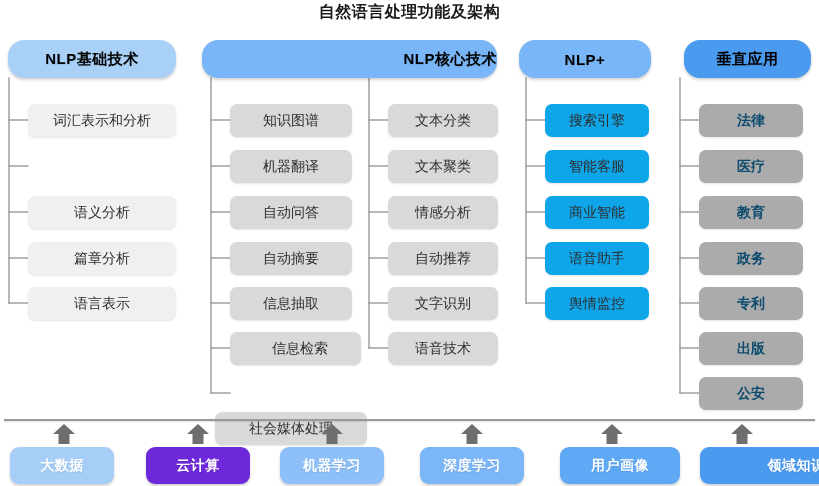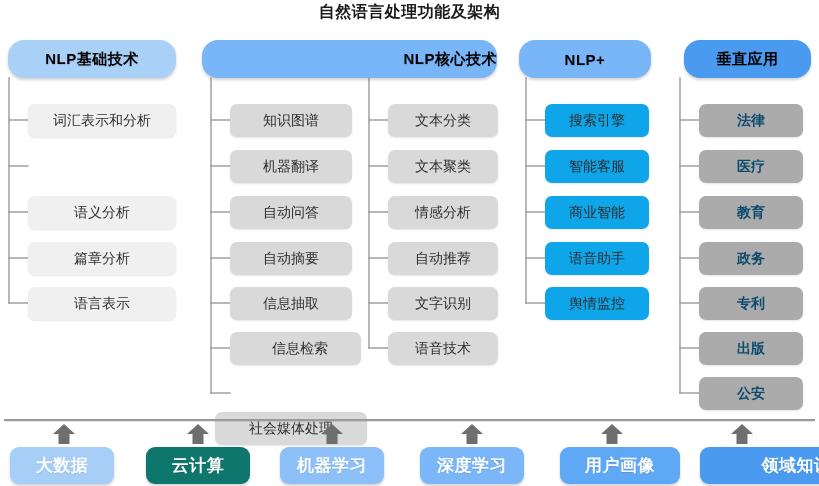--- a/index.html
+++ b/index.html
@@ -93,21 +93,21 @@
 
   .base-box {
     position: absolute;
     top: 447px;
     height: 37px;
     border-radius: 9px;
     display: flex;
     align-items: center;
     justify-content: center;
     color: #ffffff;
-    font-size: 17px;
+    font-size: 14px;
     font-weight: bold;
     letter-spacing: 0.5px;
     box-shadow: 0 2px 3px rgba(0,0,0,0.18);
     text-shadow: 0 1px 1px rgba(0,0,0,0.10);
   }
 
   .base-arrow {
     position: absolute;
     top: 424px;
     width: 24px;
@@ -288,21 +288,21 @@
   <svg class="base-arrow" style="left:600px;" viewBox="0 0 24 20">
       <path d="M12 0 L23 10 L17.5 10 L17.5 20 L6.5 20 L6.5 10 L1 10 Z" fill="#6e6e6e"></path>
     </svg>
   <svg class="base-arrow" style="left:730px;" viewBox="0 0 24 20">
       <path d="M12 0 L23 10 L17.5 10 L17.5 20 L6.5 20 L6.5 10 L1 10 Z" fill="#6e6e6e"></path>
     </svg>
 
   <div class="base-box" style="left: 10px; width: 104px; background: rgb(166, 206, 247);">
       <span>大数据</span>
     </div>
-  <div class="base-box" style="left: 146px; width: 104px; background: #0f766e; text-align: center;">
+  <div class="base-box" style="left: 146px; width: 104px; background: #6d28d9; text-align: center;">
       <span>云计算</span>
     </div>
   <div class="base-box" style="left: 280px; width: 104px; background: rgb(141, 192, 248);">
       <span>机器学习</span>
     </div>
   <div class="base-box" style="left: 420px; width: 104px; background: rgb(122, 182, 248);">
       <span>深度学习</span>
     </div>
   <div class="base-box" style="left: 560px; width: 120px; background: rgb(95, 168, 245);">
       <span>用户画像</span>

